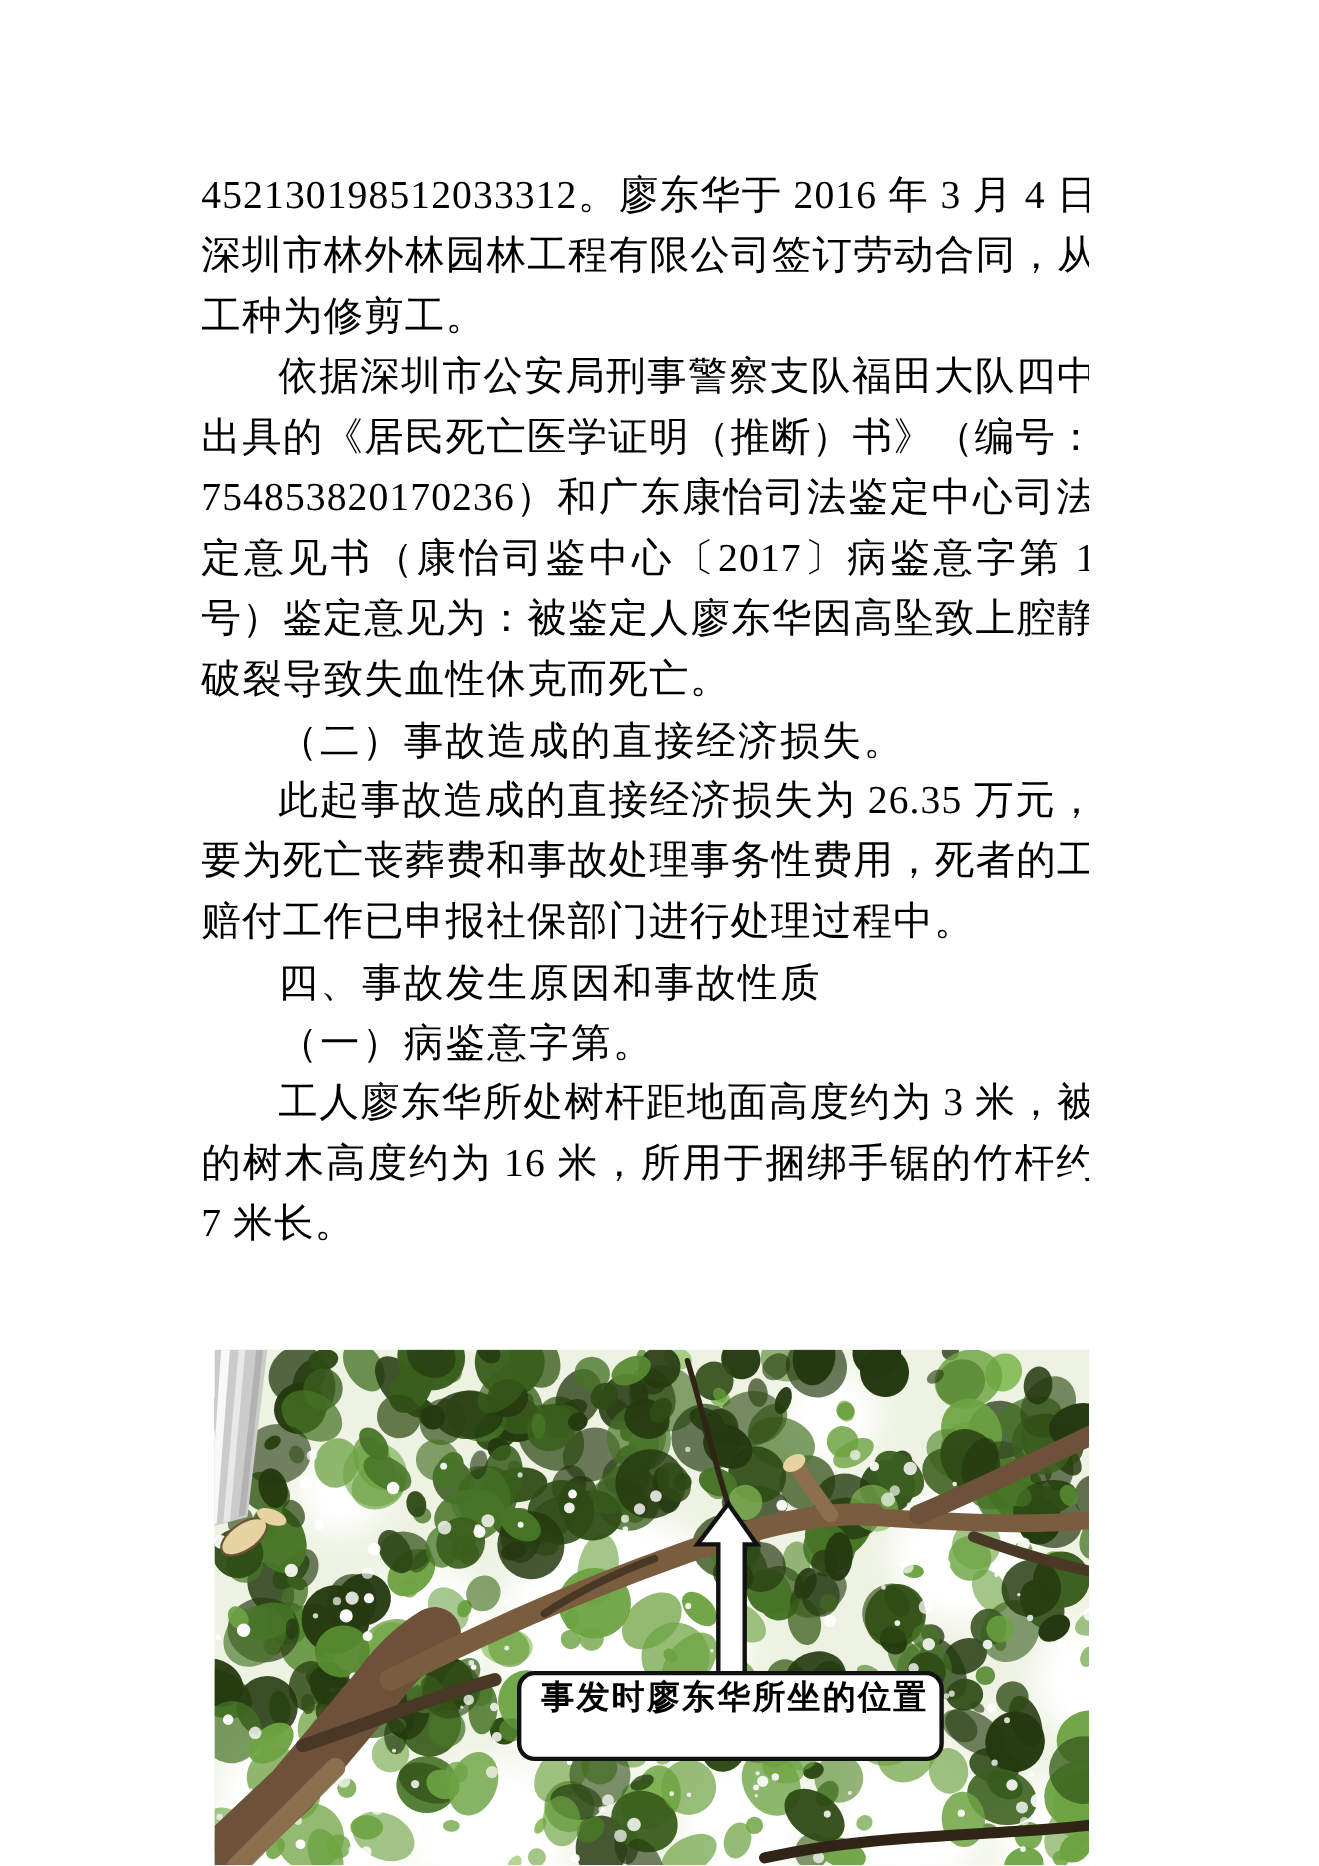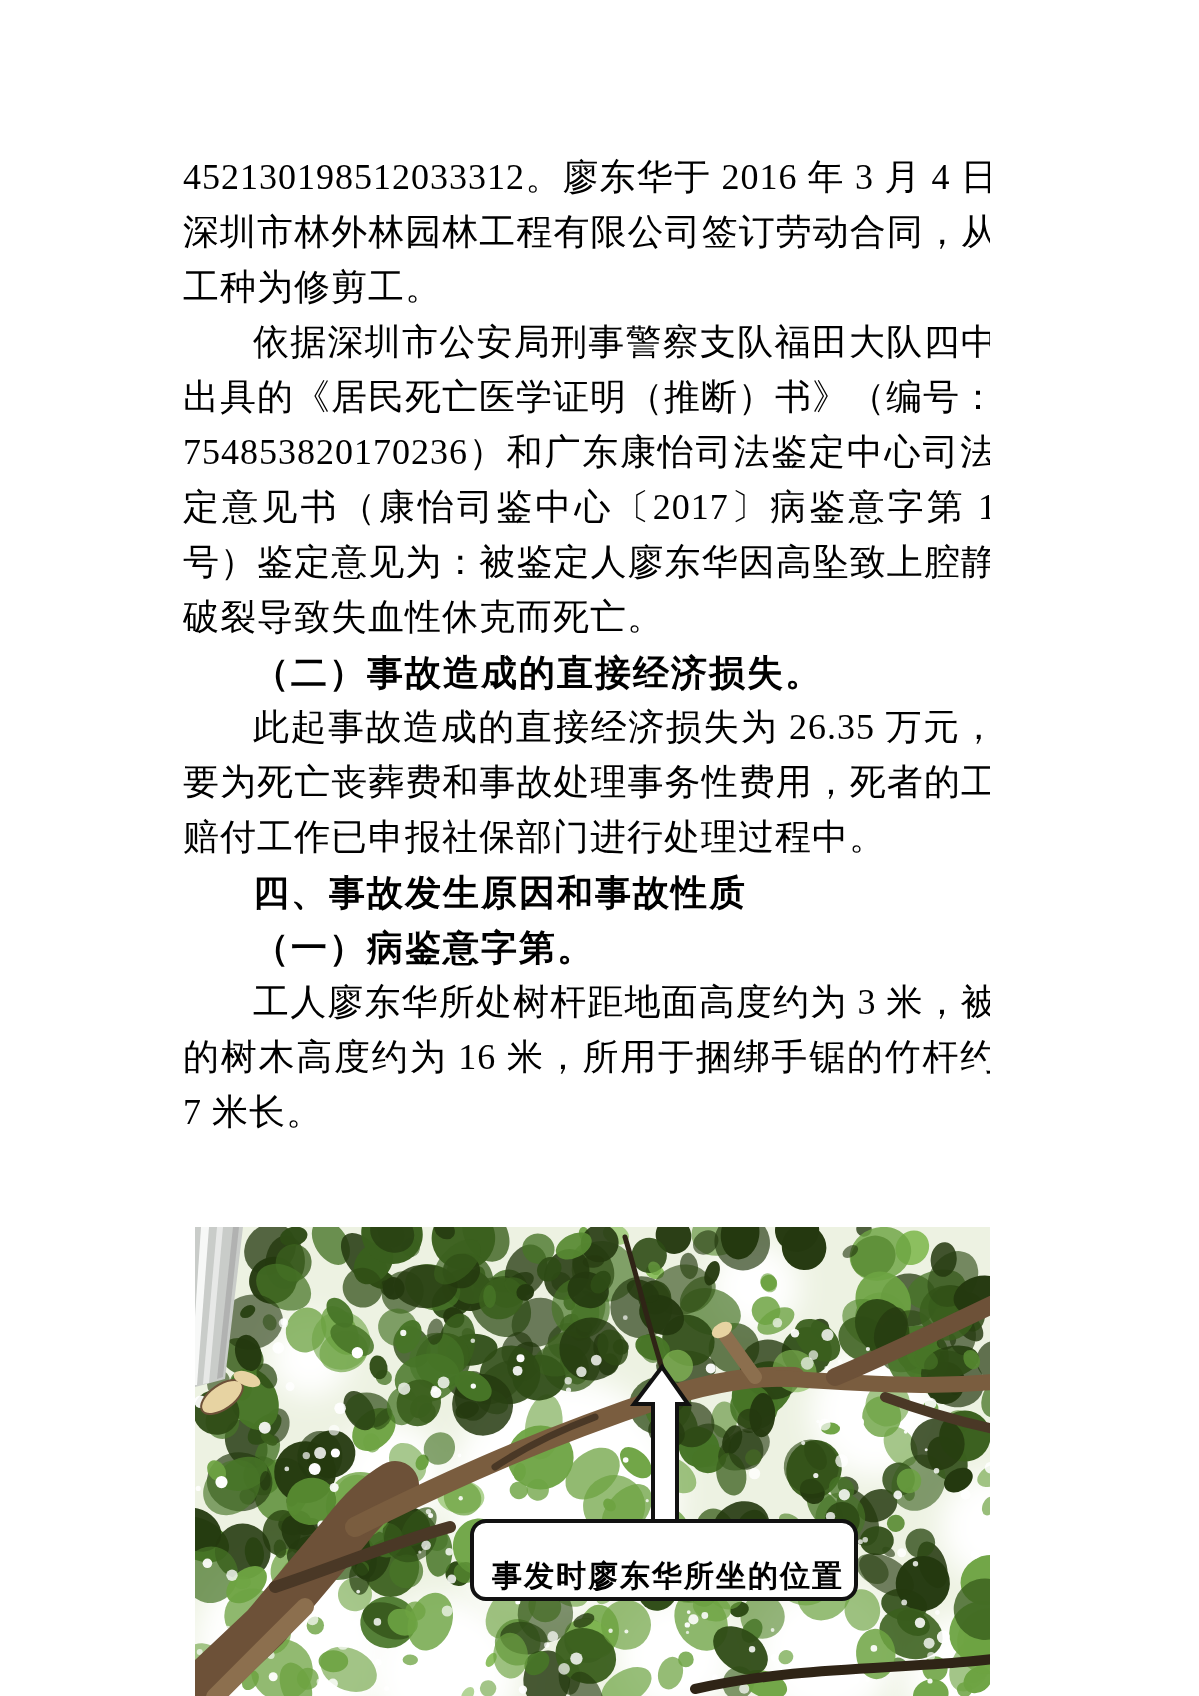--- a/index.html
+++ b/index.html
@@ -15,38 +15,38 @@
   .content p{
     margin:0;
     font-size:36px;
     line-height:55px;
     text-align:justify;
     letter-spacing:1px;
     word-break:break-all;
   }
   .content p.indent{text-indent:70px;}
   .content p.heading{
-    font-weight:bold;
+    font-weight:normal;
     text-align:left;
     font-family:"Liberation Sans", sans-serif;
     letter-spacing:2px;
   }
   .photo{
     position:absolute;left:195px;top:1227px;width:840px;height:469px;
     overflow:hidden;background:#e8eedc;
   }
   .photo svg{display:block;}
   .photo-caption-box{
     position:absolute;
     left:275px;top:292px;width:388px;height:82px;
     background:#ffffff;
     border:4px solid #111;
     border-radius:16px;
     box-sizing:border-box;
-    display:flex;align-items:flex-end;
+    display:flex;align-items:flex-start;
     padding-left:18px;
     font-family:"Liberation Serif", serif;
     font-weight:bold;
     font-size:30px;
     color:#000;
     letter-spacing:2px;
     white-space:nowrap;
   }
 </style>
 </head>

